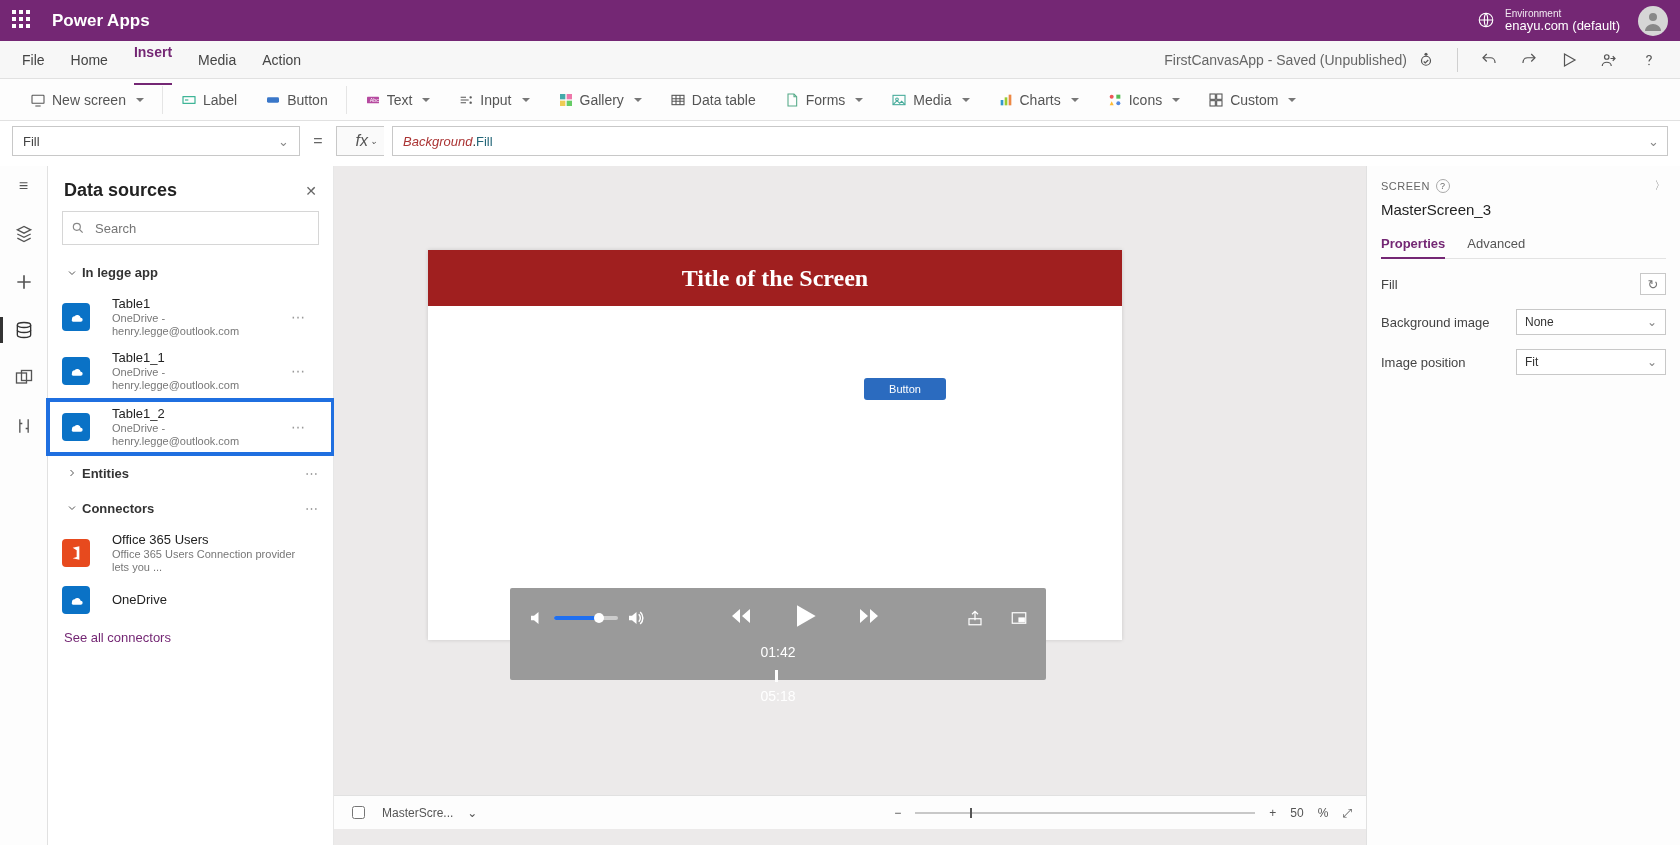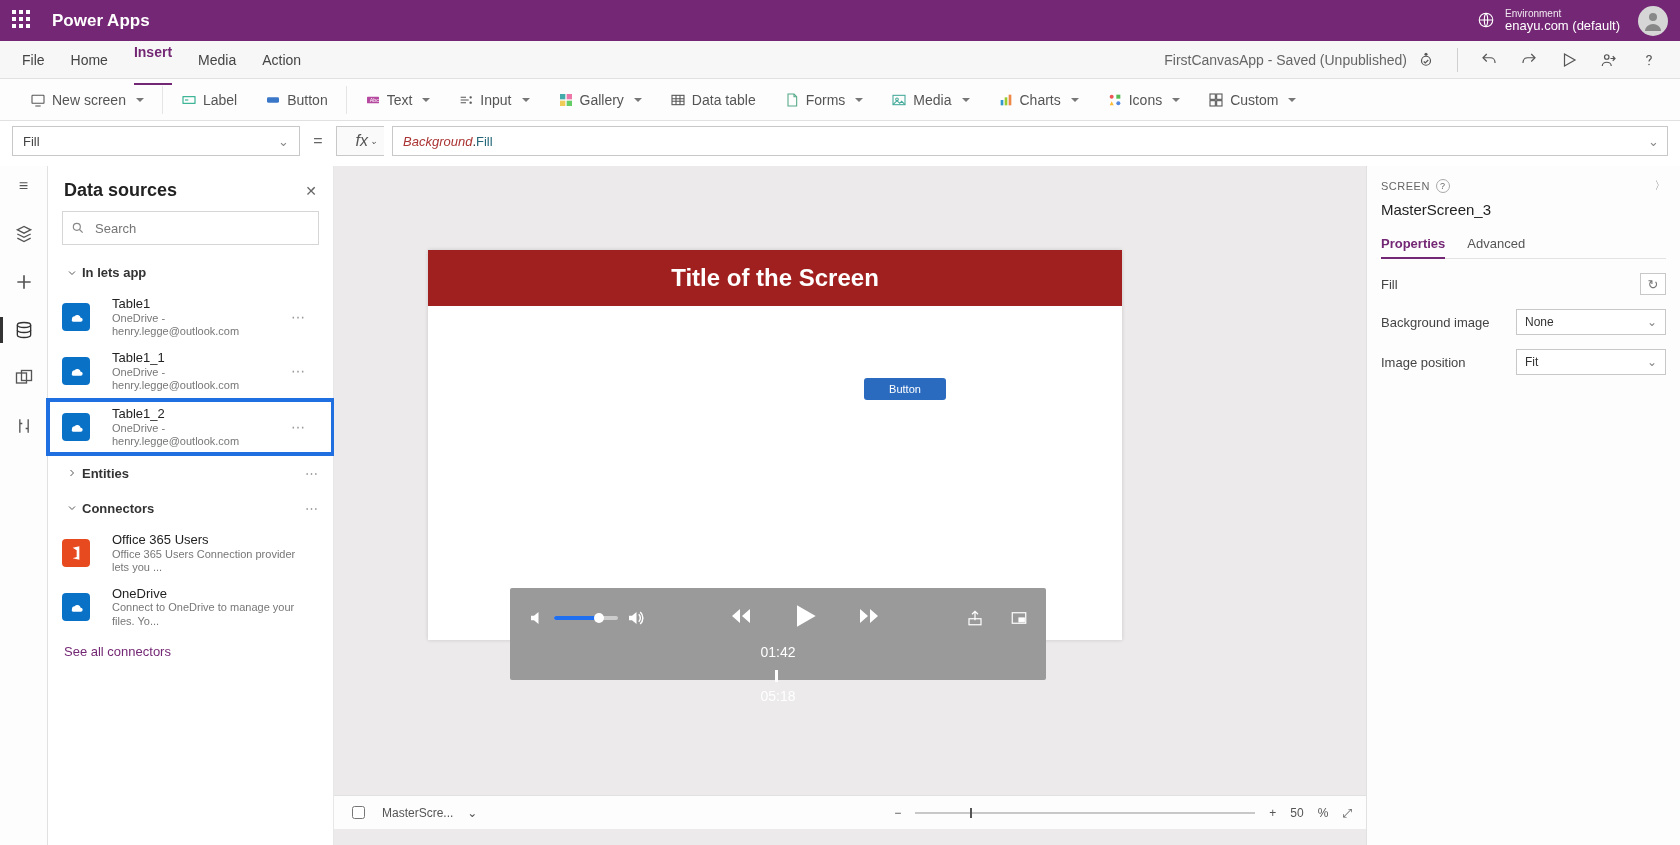--- a/index.html
+++ b/index.html
@@ -59,21 +59,21 @@
   .ds-item .ico svg { width:16px; height:16px; fill:#fff;}
   .ds-item .txt { flex:1; line-height:1.2;}
   .ds-item .nm { font-size:13px; color:#222;}
   .ds-item .sub { font-size:11px; color:#777;}
   .ds-item .more { color:#999; font-size:14px; letter-spacing:1px; padding:0 4px;}
   .ds-item.hl { outline:4px solid #1f6fe0; outline-offset:-2px; background:#fff; margin:2px 0;}
   .office-ico { background:#e74a1e !important;}
   .seeall { padding:10px 16px; color:#742774; font-size:13px; cursor:pointer;}
   .canvas-area { flex:1; background:#eceaea; position:relative; }
   .canvas-wrap { position:absolute; left:94px; top:84px; width:694px; height:390px; background:#fff; box-shadow:0 0 4px rgba(0,0,0,.15);}
-  .title-band { height:56px; background:#a01f1f; color:#fff; display:flex; align-items:center; justify-content:center; font-size:24px; font-weight:700;}
+  .title-band { height:56px; background:#a01f1f; color:#fff; display:flex; align-items:center; justify-content:center; font-size:24px; font-weight:700;font-family:Liberation Serif, serif;}
   .canvas-btn { position:absolute; left:436px; top:128px; width:82px; height:22px; background:#2b6bbf; color:#fff; font-size:11px; border-radius:3px; display:flex; align-items:center; justify-content:center; cursor:pointer;}
   .player { position:absolute; left:176px; bottom:-40px; transform:translateY(0); width:536px; height:92px; background:#9a9a9a; color:#fff; padding:10px 18px; border-radius:2px;}
   .player .row1 { display:flex; align-items:center; gap:18px; height:40px;}
   .player .vol { display:flex; align-items:center; gap:8px;}
   .player .volbar { width:64px; height:4px; background:#ccc; position:relative; border-radius:2px;}
   .player .volbar::before{content:"";position:absolute;left:0;top:0;height:4px;width:70%;background:#1f6ff0;border-radius:2px;}
   .player .volbar::after{content:"";position:absolute;left:calc(70% - 5px);top:-3px;width:10px;height:10px;background:#fff;border-radius:50%;}
   .player .center { flex:1; display:flex; justify-content:center; gap:36px; align-items:center;}
   .player .center svg { width:24px; height:24px; fill:#fff;}
   .player .playbtn svg { width:32px; height:32px;}
@@ -354,21 +354,21 @@
         </svg>
       <input placeholder="Search" style="">
     </div>
 
     <div class="section-row">
       <span class="caret">
           <svg class="chevsvg" viewBox="0 0 24 24" fill="none" stroke="#555" stroke-width="2">
             <path d="M6 9l6 6 6-6"></path>
           </svg>
         </span>
-      <span class="label">In lets app</span>
+      <span class="label">In legge app</span>
     </div>
 
     <div class="ds-item">
       <div class="ico">
           <svg viewBox="0 0 24 24">
             <path d="M6 15a4 4 0 014-4 5 5 0 019 2 3 3 0 010 6H7a3 3 0 01-1-4z"></path>
           </svg>
         </div>
       <div class="txt">
           <div class="nm">Table1</div>
@@ -433,21 +433,20 @@
         </div>
     </div>
     <div class="ds-item">
       <div class="ico">
           <svg viewBox="0 0 24 24">
             <path d="M6 15a4 4 0 014-4 5 5 0 019 2 3 3 0 010 6H7a3 3 0 01-1-4z"></path>
           </svg>
         </div>
       <div class="txt">
           <div class="nm">OneDrive</div>
-          <div class="sub">Connect to OneDrive to manage your files. Yo...</div>
         </div>
     </div>
 
     <div class="seeall">See all connectors</div>
   </div>
 
   <div class="canvas-area">
     <div class="canvas-area-inner">
       <div class="canvas-wrap">
         <div class="title-band">Title of the Screen</div>

